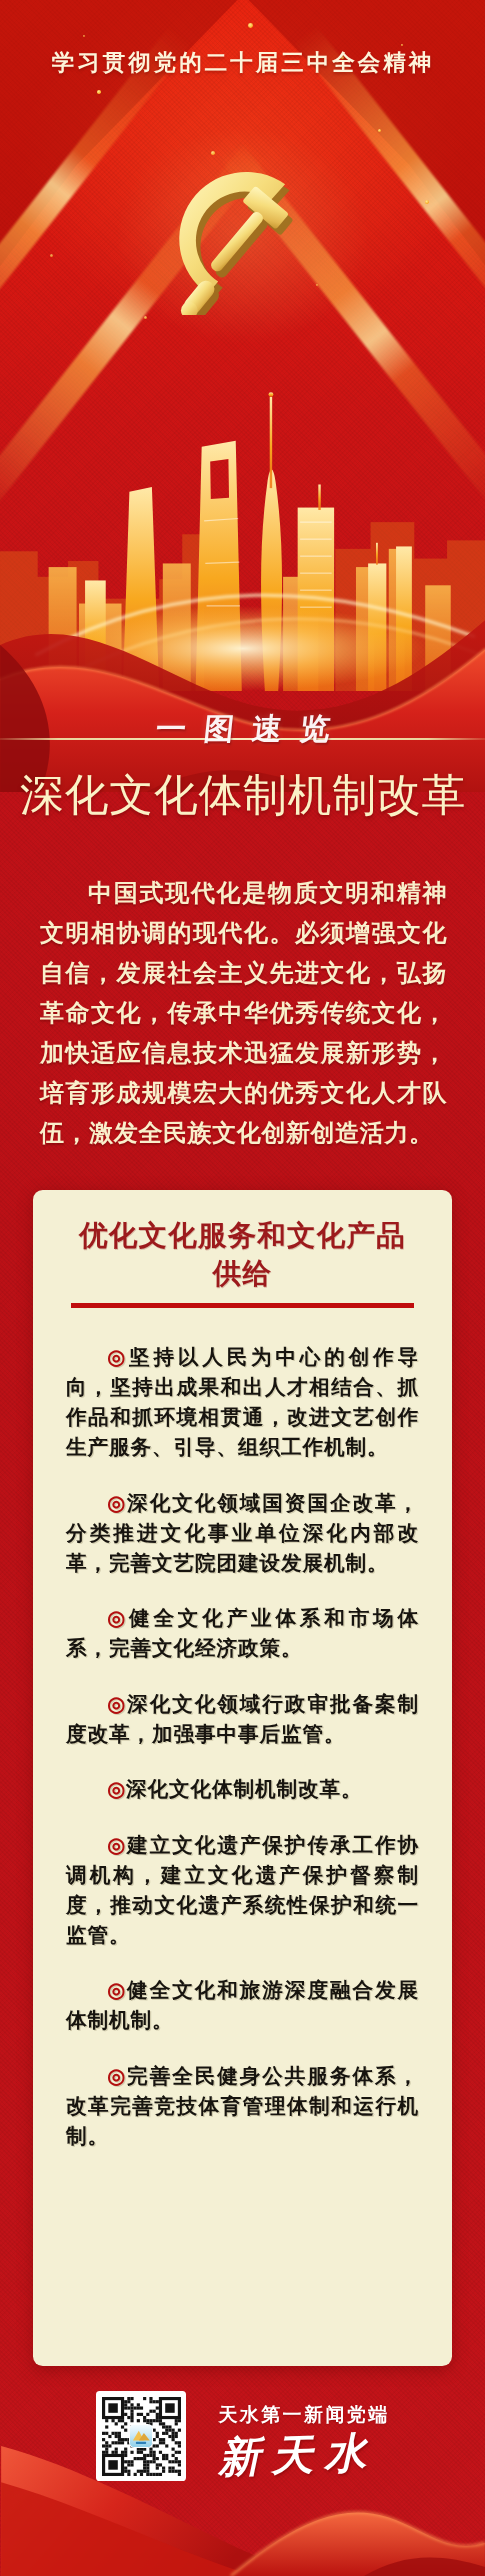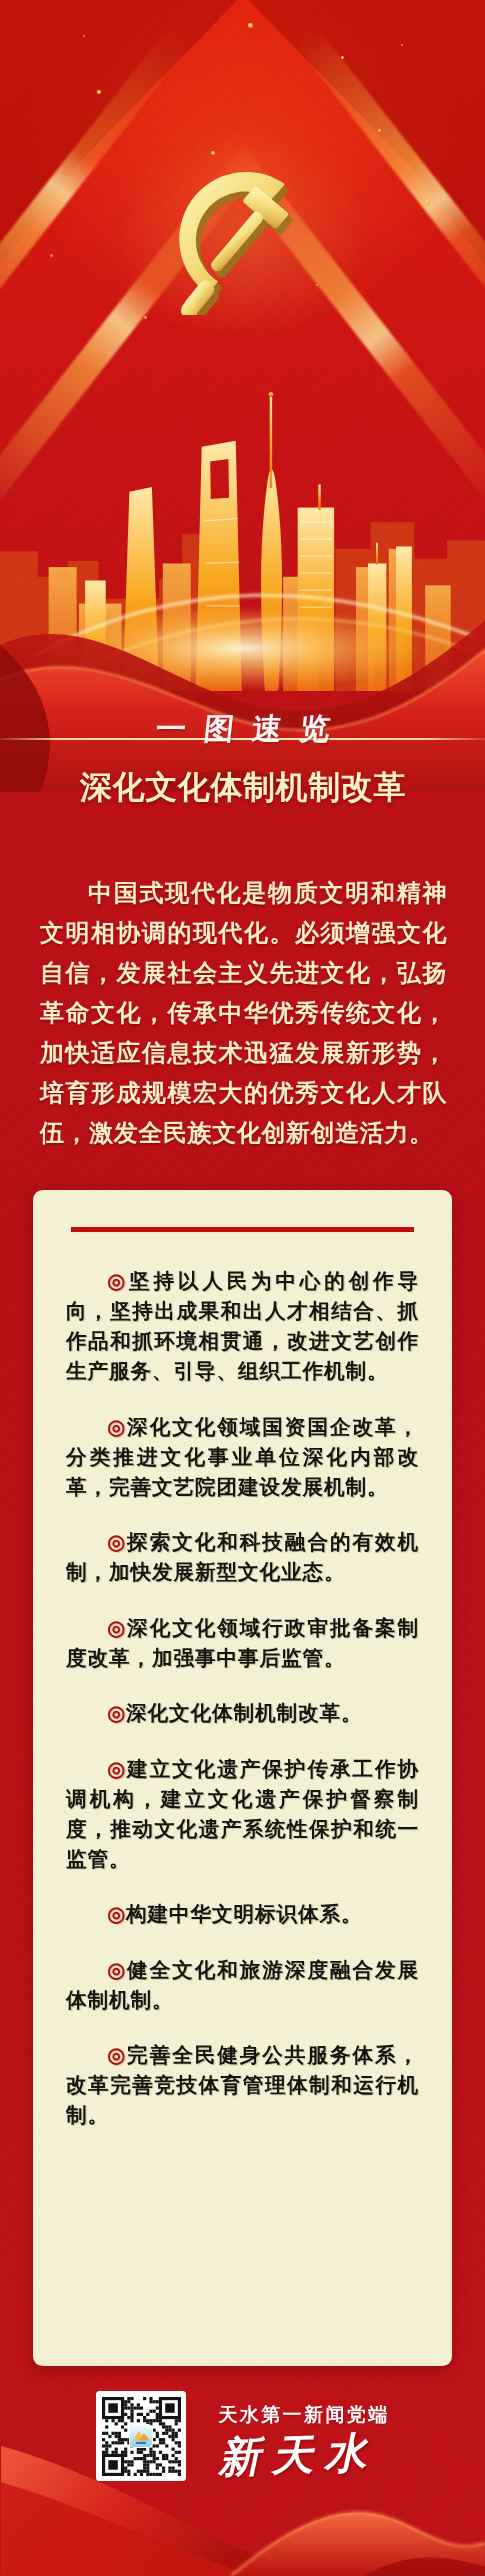--- a/index.html
+++ b/index.html
@@ -44,21 +44,21 @@
   .ribbon-hero{position:absolute;z-index:4;left:0;top:554px;width:486px;height:238px;}
   
   .divider-line{position:absolute;z-index:5;left:0;top:738px;width:486px;height:1.8px;
     background:linear-gradient(90deg,rgba(236,215,150,.15),#e9d49c 12%,#f7e9bd 50%,#e9d49c 88%,rgba(236,215,150,.15));}
   .divider-label{position:absolute;z-index:6;left:0;top:709px;width:100%;text-align:center;
     font-family:"DejaVu Serif",serif;font-size:30px;font-weight:700;color:#ffffff;opacity:.95;
     letter-spacing:18px;padding-left:18px;box-sizing:border-box;transform:skewX(-6deg);
     text-shadow:1.2px 1.8px 2.4px rgba(110,0,0,.5),0 0 6px rgba(255,255,255,.18);}
   
   .main-title{position:absolute;z-index:5;left:0;top:766px;width:100%;text-align:center;
-    font-family:"DejaVu Serif",serif;font-weight:700;font-size:32px;letter-spacing:0.6px;
+    font-family:"DejaVu Serif",serif;font-weight:400;font-size:44px;letter-spacing:0.6px;
     color:#fbf1c6;text-shadow:0 2.4px 3.6px rgba(100,0,0,.5);}
   
   .intro{position:absolute;z-index:5;left:40px;top:873px;width:407px;
     font-family:"DejaVu Serif",serif;font-weight:700;font-size:24px;line-height:40px;
     letter-spacing:0.6px;color:#f9efcb;text-align:justify;text-indent:2em;
     text-shadow:0 1.8px 1.8px rgba(90,0,0,.4);}
   
   .card{position:absolute;z-index:5;left:33px;top:1190px;width:419px;height:1176px;
     background:#f4f0d4;border-radius:9.7px;box-sizing:border-box;padding:27px 33px 0 33px;
     box-shadow:0 3.6px 14.6px rgba(90,0,0,.35);}
@@ -104,20 +104,21 @@
   <div class="spark" style="left:401px;top:44px;width:2.4px;height:2.4px;opacity:.8;"></div>
   <div class="spark" style="left:97px;top:90px;width:3.6px;height:3.6px;"></div>
   <div class="spark" style="left:83px;top:35px;width:2.4px;height:2.4px;opacity:.7;"></div>
   <div class="spark" style="left:378px;top:129px;width:3px;height:3px;"></div>
   <div class="spark" style="left:211px;top:151px;width:3.6px;height:3.6px;opacity:.9;"></div>
   <div class="spark" style="left:50px;top:254px;width:3px;height:3px;opacity:.7;"></div>
   <div class="spark" style="left:425px;top:200px;width:3.6px;height:3.6px;"></div>
   <div class="spark" style="left:144px;top:316px;width:3px;height:3px;opacity:.8;"></div>
   <div class="spark" style="left:316px;top:284px;width:2.4px;height:2.4px;opacity:.7;"></div>
 
+  <div class="slogan">学习贯彻党的二十届三中全会精神</div>
 
   <div class="emblem-halo"></div>
 
   <svg class="emblem" viewBox="0 0 220 200">
     <defs>
       <linearGradient id="gold" x1="0" y1="0" x2="1" y2="1">
         <stop offset="0" stop-color="#fff7bf"></stop>
           <stop offset="0.45" stop-color="#f6dd7c"></stop>
         <stop offset="0.8" stop-color="#e3b852"></stop>
           <stop offset="1" stop-color="#c6952f"></stop>
@@ -238,38 +239,38 @@
   </svg>
 
   <div class="divider-line"></div>
   <div class="divider-label">一图速览</div>
 
   <div class="main-title">深化文化体制机制改革</div>
 
   <div class="intro">中国式现代化是物质文明和精神文明相协调的现代化。必须增强文化自信，发展社会主义先进文化，弘扬革命文化，传承中华优秀传统文化，加快适应信息技术迅猛发展新形势，培育形成规模宏大的优秀文化人才队伍，激发全民族文化创新创造活力。</div>
 
   <div class="card">
+    <div class="card-title">优化文化服务和文化产品供给</div>
     <div class="card-underline"></div>
     <ul class="bullets">
 
 
         <li><span class="marker">◎</span><span>坚持以人民为中心的创作导向，坚持出成果和出人才相结合、抓作品和抓环境相贯通，改进文艺创作生产服务、引导、组织工作机制。</span></li>
 
         <li><span class="marker">◎</span><span>深化文化领域国资国企改革，分类推进文化事业单位深化内部改革，完善文艺院团建设发展机制。</span></li>
 
-
-        <li><span class="marker">◎</span><span>探索文化和科技融合的有效机制，加快发展新型文化业态。</span></li>
+        <li><span class="marker">◎</span><span>健全文化产业体系和市场体系，完善文化经济政策。</span></li>
+
 
         <li><span class="marker">◎</span><span>深化文化领域行政审批备案制度改革，加强事中事后监管。</span></li>
 
         <li><span class="marker">◎</span><span>深化文化体制机制改革。</span></li>
 
         <li><span class="marker">◎</span><span>建立文化遗产保护传承工作协调机构，建立文化遗产保护督察制度，推动文化遗产系统性保护和统一监管。</span></li>
 
-        <li><span class="marker">◎</span><span>构建中华文明标识体系。</span></li>
 
         <li><span class="marker">◎</span><span>健全文化和旅游深度融合发展体制机制。</span></li>
 
         <li><span class="marker">◎</span><span>完善全民健身公共服务体系，改革完善竞技体育管理体制和运行机制。</span></li>
       </ul>
   </div>
 
   <div class="footer">
     <div class="qr">
       <svg viewBox="0 0 100 100" fill="#141414">

